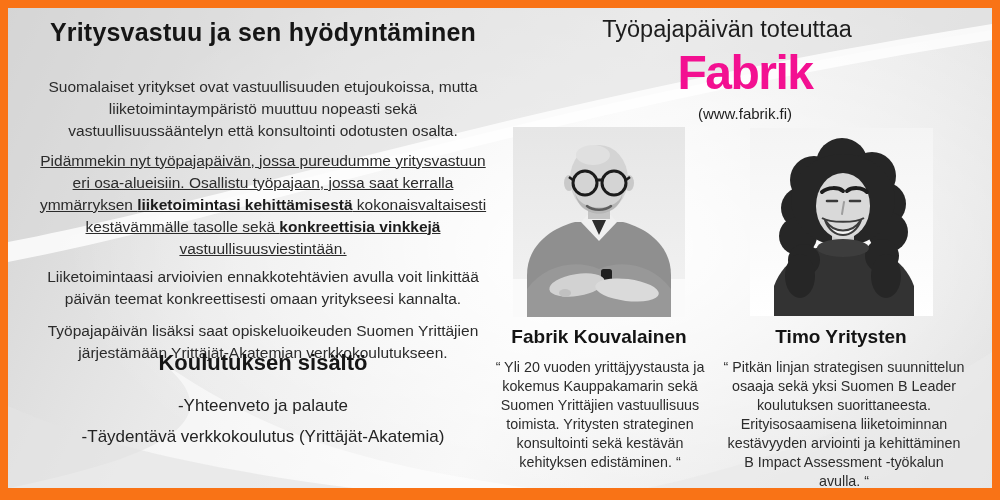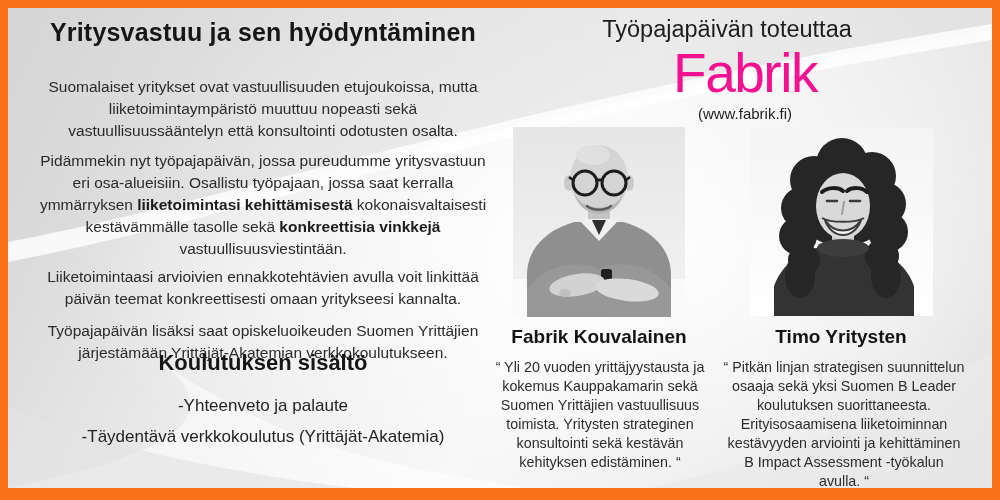--- a/index.html
+++ b/index.html
@@ -13,31 +13,31 @@
     color:#222;}
   .bgfx{position:absolute;left:0;top:0;pointer-events:none;}
   .abs{position:absolute;}
   .center{text-align:center;}
 
   
   .lc-title{left:14px;top:10px;width:482px;font-size:25px;font-weight:700;color:#161616;
             white-space:nowrap;letter-spacing:.2px;}
   .lc-p{left:30px;width:450px;font-size:15.5px;line-height:22px;color:#2b2b2b;}
   .lc-intro{top:52px;}
-  .lc-workshop{top:126px;}
+  .lc-workshop{top:126px;text-decoration:underline;}
   .lc-pretask{top:242px;}
   .lc-online{top:296px;}
   .lc-h2{left:14px;top:342px;width:482px;font-size:22px;font-weight:700;color:#161616;}
   .lc-items{left:14px;top:388px;width:482px;font-size:17px;color:#242424;}
   .lc-items div{margin-bottom:11px;}
   b{font-weight:700;color:#1c1c1c;}
 
   
   .rc-heading{left:472px;top:8px;width:494px;font-size:23.5px;color:#1d1d1d;}
-  .rc-logo{left:490px;top:36px;width:494px;font-size:55px;font-weight:400;color:#f31091;
+  .rc-logo{left:490px;top:36px;width:494px;font-size:48px;font-weight:700;color:#f31091;
            letter-spacing:-1.5px;line-height:58px;}
   .rc-site{left:490px;top:97px;width:494px;font-size:15px;color:#1e1e1e;}
   .photo{background:#ededed;overflow:hidden;}
   .photo1{left:505px;top:119px;width:172px;height:190px;}
   .photo2{left:742px;top:120px;width:183px;height:188px;}
   .rc-name{top:318px;width:250px;font-size:19px;font-weight:700;color:#141414;}
   .name1{left:466px;} .name2{left:708px;}
   .rc-quote{top:350px;font-size:14.3px;line-height:19px;color:#2c2c2c;}
   .quote1{left:477px;width:230px;} .quote2{left:715px;width:242px;}
 </style>

